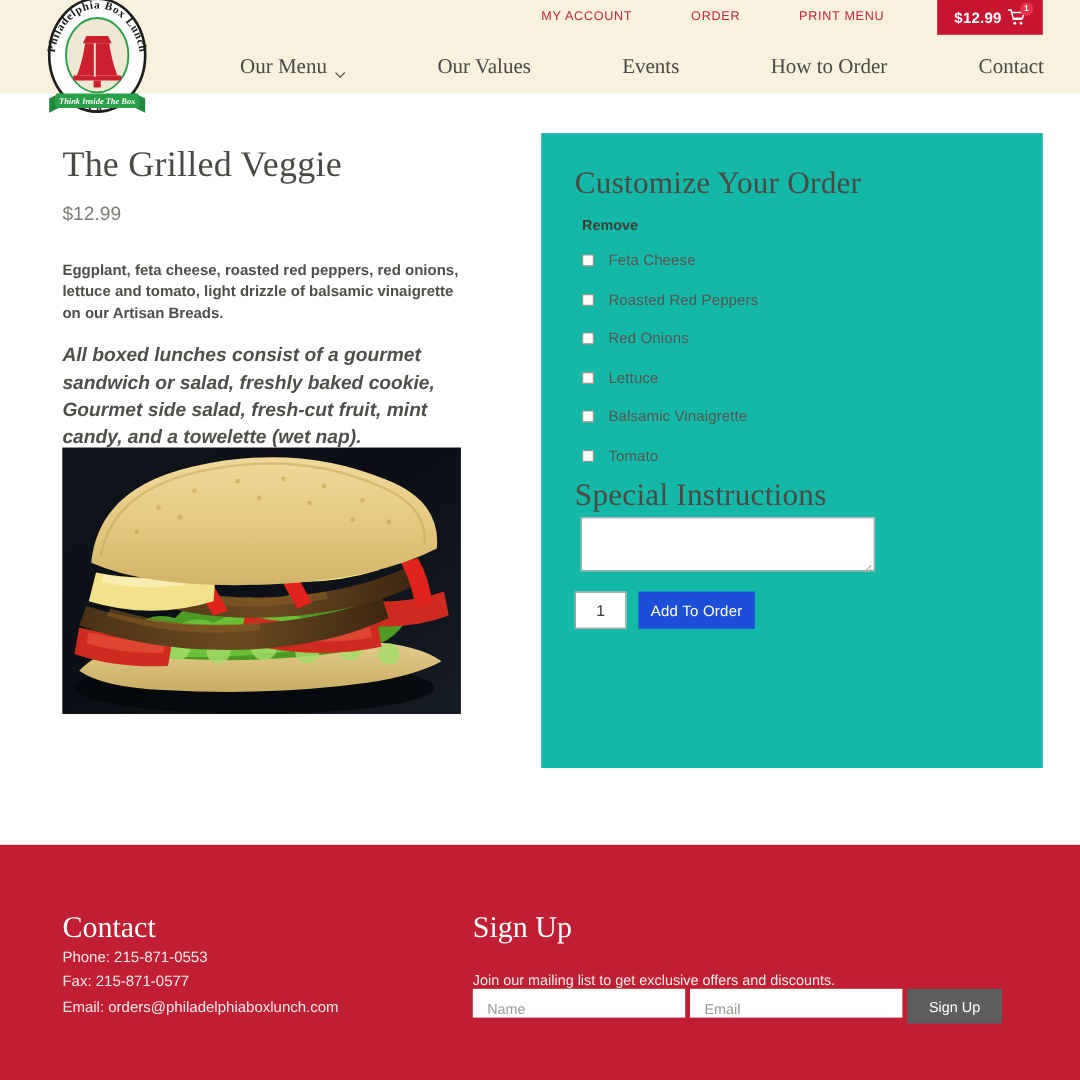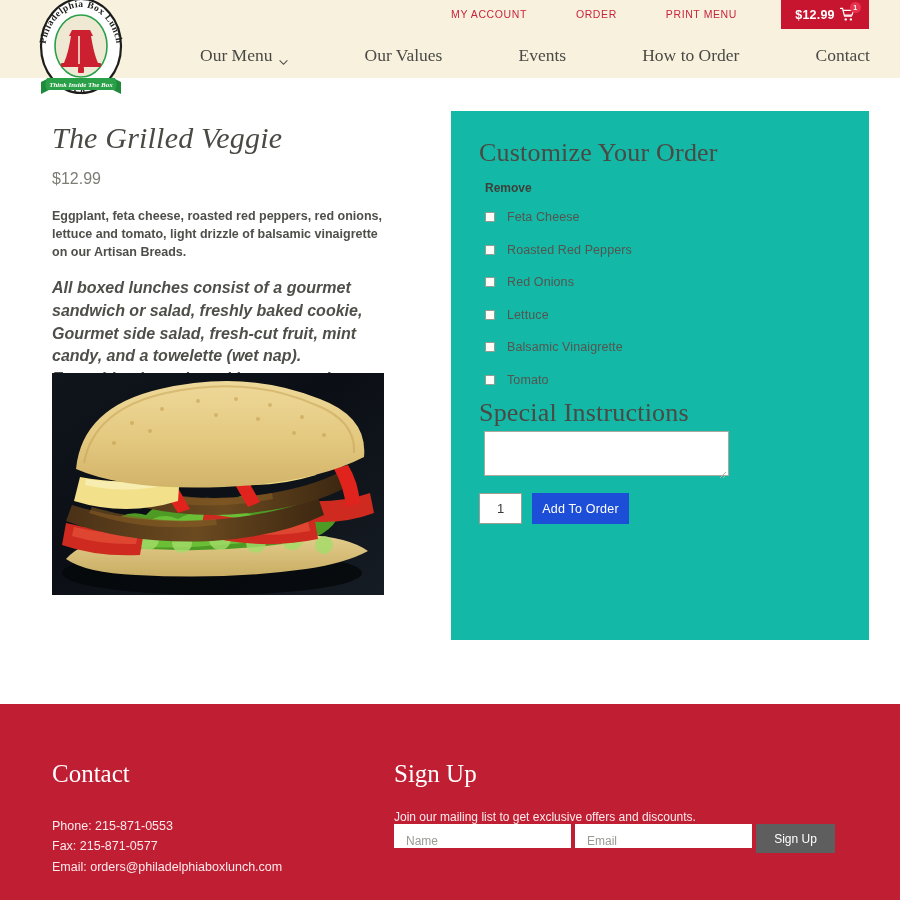--- a/index.html
+++ b/index.html
@@ -58,30 +58,30 @@
     font-size: 17.5px; color: #4a4a45; cursor: pointer;
     display: flex; align-items: center; gap: 7px; white-space: nowrap;
   }
   .chev { display: inline-block; width: 9px; height: 9px; }
 
   
   .product-col { position: absolute; left: 52px; top: 120px; width: 350px; }
   .product-title {
     font-family: "Liberation Serif", serif;
     font-size: 30px; color: #4a4a45; font-weight: 400;
-    margin: 0; line-height: 1.2; letter-spacing: .2px; font-style: italic;
+    margin: 0; line-height: 1.2; letter-spacing: .2px;
   }
   .product-price {
     font-family: "Liberation Sans", sans-serif;
     font-size: 16px; color: #7d7d76; margin: 14px 0 0 0;
   }
   .product-desc {
     font-family: "Liberation Sans", sans-serif;
     font-size: 12.5px; color: #4f4f4a; font-weight: 700;
-    line-height: 1.42; margin: 20px 0 0 0; width: 332px;
+    line-height: 1.42; margin: 29px 0 0 0; width: 332px;
   }
   .product-note {
     font-family: "Liberation Sans", sans-serif;
     font-size: 16px; color: #4f4f4a; font-weight: 700; font-style: italic;
     line-height: 1.42; margin: 16px 0 0 0; width: 332px;
   }
   .product-img {
     position: absolute; left: 0; top: 253px;
     width: 332px; height: 222px; overflow: hidden; background: #0a0c10;
   }
@@ -152,21 +152,21 @@
   
   .footer {
     position: absolute; left: 0; top: 704px; width: 900px; height: 196px;
     background: #c01f33;
   }
   .ft-heading {
     font-family: "Liberation Serif", serif;
     font-size: 25px; color: #ffffff; font-weight: 400; margin: 0;
   }
   .contact-col { position: absolute; left: 52px; top: 56px; }
-  .contact-lines { margin-top: 28px; }
+  .contact-lines { }
   .contact-line {
     font-family: "Liberation Sans", sans-serif;
     font-size: 12.5px; color: #fbe9ec; line-height: 1.62; white-space: nowrap;
   }
   .signup-col { position: absolute; left: 394px; top: 56px; width: 452px; }
   .signup-sub {
     font-family: "Liberation Sans", sans-serif;
     font-size: 12px; color: #fbe9ec; margin-top: 22px; line-height: 1.3;
   }
   .signup-row {

